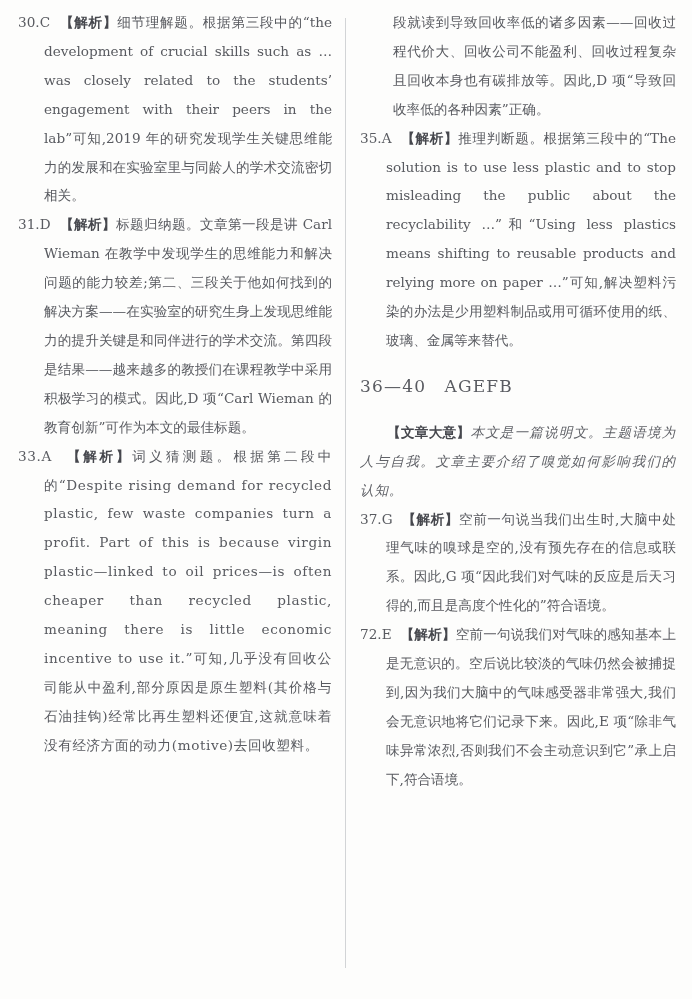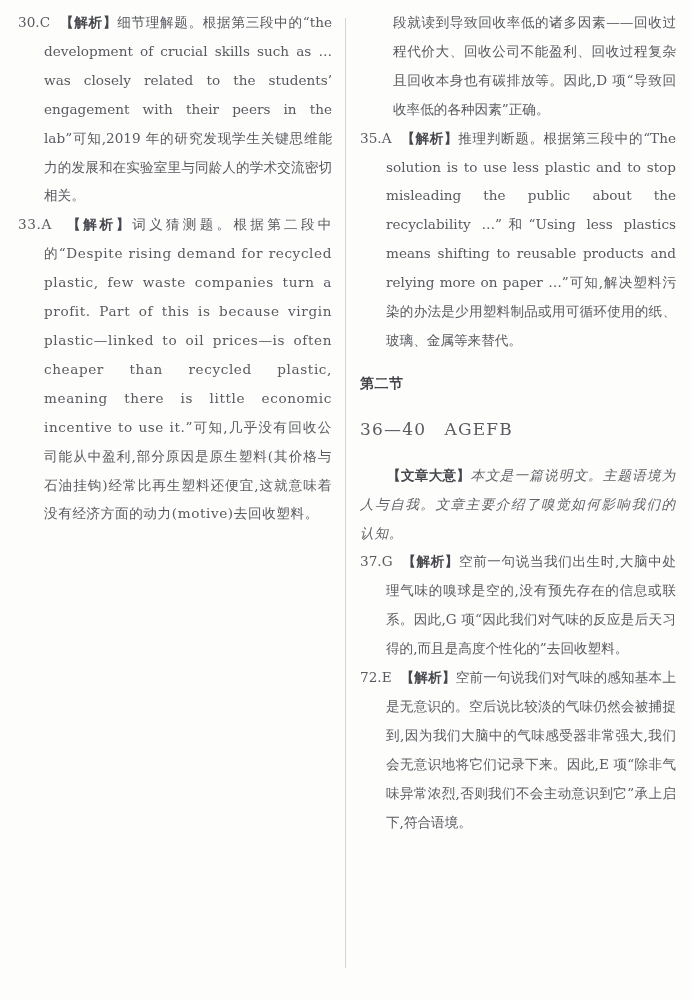--- a/index.html
+++ b/index.html
@@ -90,39 +90,39 @@
 <div class="page">
 
   <div class="divider"></div>
 
   <div class="cols">
 
     <div class="col col-left">
 
       <p class="blk entry"><span class="en">30.</span><span class="en">C</span>&nbsp;&nbsp;<span class="b">【解析】</span><span>细节理解题。根据第三段中的“the development of crucial skills such as … was closely related to the students’ engagement with their peers in the lab”可知,2019 年的研究发现学生关键思维能力的发展和在实验室里与同龄人的学术交流密切相关。</span></p>
 
+      <p class="blk entry"><span class="en">31.</span><span class="en">D</span>&nbsp;&nbsp;<span class="b">【解析】</span><span>标题归纳题。文章第一段是讲 Carl Wieman 在教学中发现学生的思维能力和解决问题的能力较差;第二、三段关于他如何找到的解决方案——在实验室的研究生身上发现思维能力的提升关键是和同伴进行的学术交流。第四段是结果——越来越多的教授们在课程教学中采用积极学习的模式。因此,D 项“Carl Wieman 的教育创新”可作为本文的最佳标题。</span></p>
 
 
 
       <p class="blk entry wide"><span class="en">33.</span><span class="en">A</span>&nbsp;&nbsp;<span class="b">【解析】</span><span>词义猜测题。根据第二段中的“Despite rising demand for recycled plastic, few waste companies turn a profit. Part of this is because virgin plastic—linked to oil prices—is often cheaper than recycled plastic, meaning there is little economic incentive to use it.”可知,几乎没有回收公司能从中盈利,部分原因是原生塑料(其价格与石油挂钩)经常比再生塑料还便宜,这就意味着没有经济方面的动力(motive)去回收塑料。</span></p>
 
     </div>
 
     <div class="col col-right">
 
       <p class="blk para cont">段就读到导致回收率低的诸多因素——回收过程代价大、回收公司不能盈利、回收过程复杂且回收本身也有碳排放等。因此,D 项“导致回收率低的各种因素”正确。</p>
 
       <p class="blk entry"><span class="en">35.</span><span class="en">A</span>&nbsp;&nbsp;<span class="b">【解析】</span><span>推理判断题。根据第三段中的“The solution is to use less plastic and to stop misleading the public about the recyclability …”和“Using less plastics means shifting to reusable products and relying more on paper …”可知,解决塑料污染的办法是少用塑料制品或用可循环使用的纸、玻璃、金属等来替代。</span></p>
 
-      <p class="sec">第二节</p>
 
       <p class="ans en">36—40 AGEFB</p>
 
       <p class="blk para kai"><span class="b">【文章大意】</span><span>本文是一篇说明文。主题语境为人与自我。文章主要介绍了嗅觉如何影响我们的认知。</span></p>
 
 
-      <p class="blk entry"><span class="en">37.</span><span class="en">G</span>&nbsp;&nbsp;<span class="b">【解析】</span><span>空前一句说当我们出生时,大脑中处理气味的嗅球是空的,没有预先存在的信息或联系。因此,G 项“因此我们对气味的反应是后天习得的,而且是高度个性化的”去回收塑料。</span></p>
+      <p class="blk entry"><span class="en">37.</span><span class="en">G</span>&nbsp;&nbsp;<span class="b">【解析】</span><span>空前一句说当我们出生时,大脑中处理气味的嗅球是空的,没有预先存在的信息或联系。因此,G 项“因此我们对气味的反应是后天习得的,而且是高度个性化的”符合语境。</span></p>
 
       <p class="blk entry"><span class="en">72.</span><span class="en">E</span>&nbsp;&nbsp;<span class="b">【解析】</span><span>空前一句说我们对气味的感知基本上是无意识的。空后说比较淡的气味仍然会被捕捉到,因为我们大脑中的气味感受器非常强大,我们会无意识地将它们记录下来。因此,E 项“除非气味异常浓烈,否则我们不会主动意识到它”承上启下,符合语境。</span></p>
 
     </div>
   </div>
 </div>
 
 </body></html>

